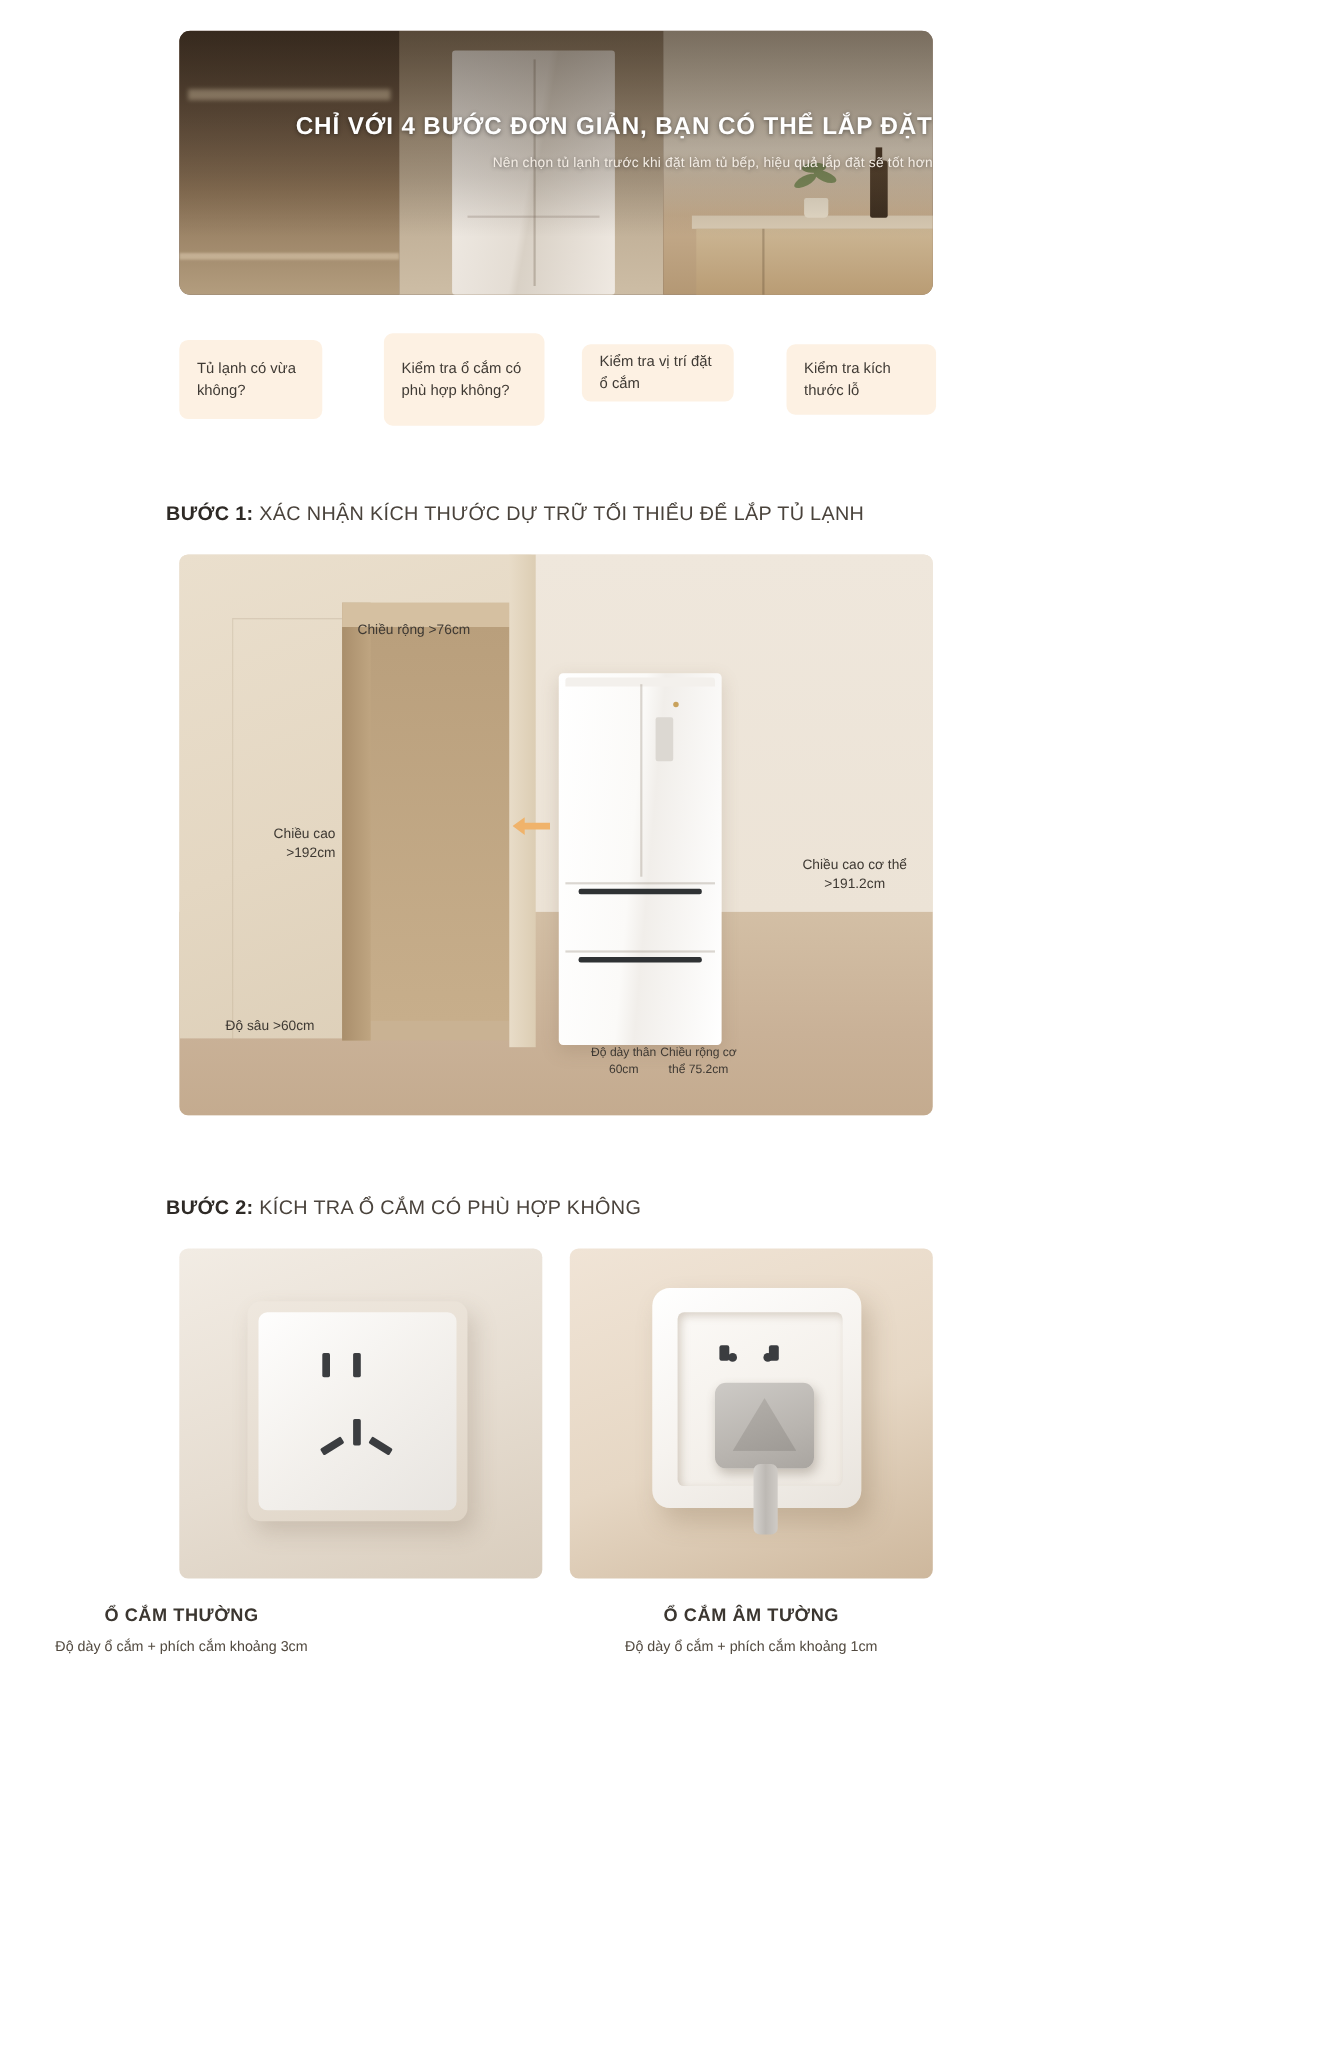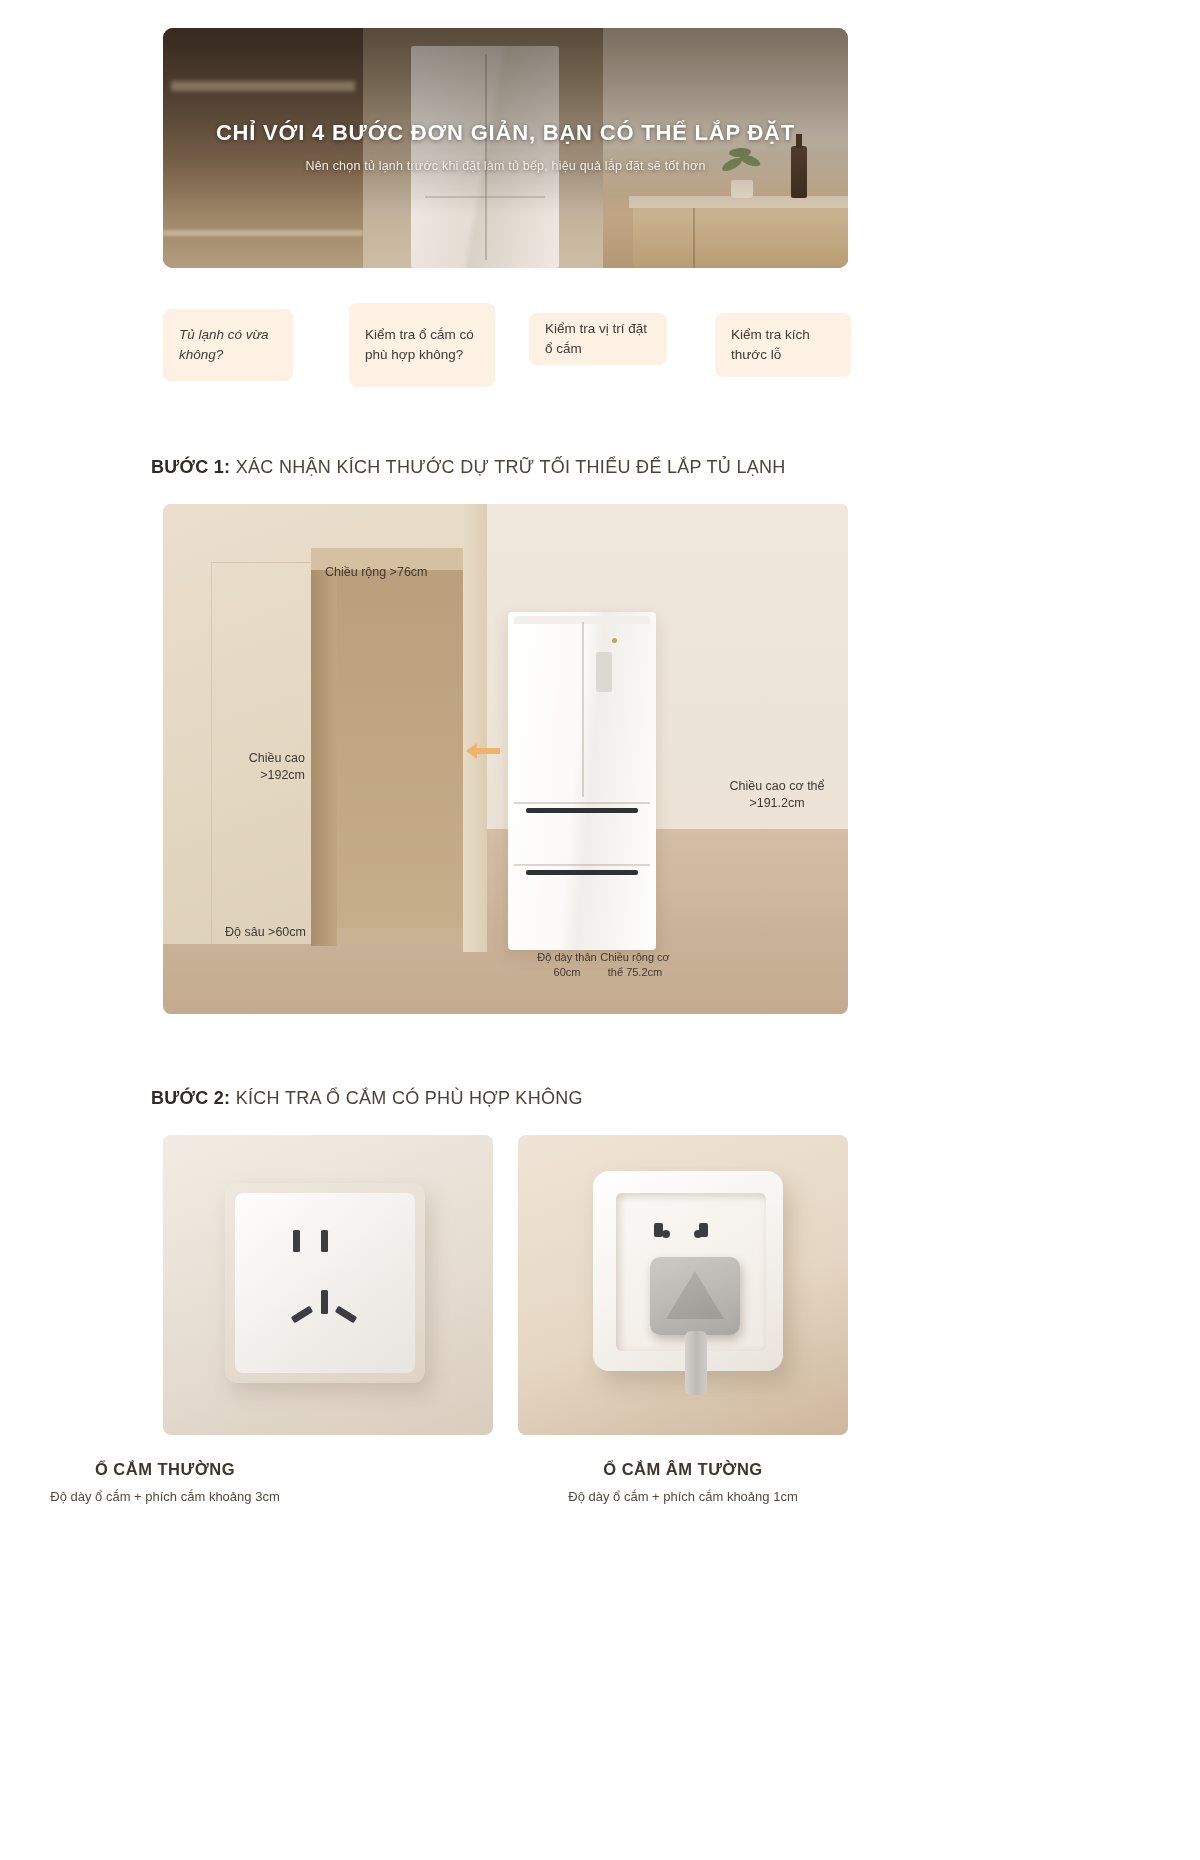--- a/index.html
+++ b/index.html
@@ -115,22 +115,22 @@
   }
   .hero-bottle::before {
     content:""; position:absolute; left:5px; top:-12px; width:6px; height:14px; background:#4a3827;
   }
   .hero-shade {
     position: absolute; inset: 0;
     background: linear-gradient(180deg, rgba(35,25,15,.50) 0%, rgba(35,25,15,.18) 55%, rgba(35,25,15,0) 78%);
   }
   .hero-text {
     position: absolute;
-    left: 0; right: 0; top: 88px;
-    text-align: center;
+    left: 0; right: 0; top: 70px;
+    text-align: right;
     color: #ffffff;
     text-shadow: 0 1px 4px rgba(0,0,0,.45);
   }
   .hero-title {
     font-size: 22px;
     font-weight: bold;
     letter-spacing: .8px;
     line-height: 33px;
     margin: 0;
   }
@@ -154,21 +154,21 @@
     position: absolute;
     background: #fdf1e3;
     border-radius: 8px;
     color: #3f3a34;
     font-size: 13.5px;
     line-height: 20px;
     padding: 12px 16px;
     display: flex;
     align-items: center;
   }
-  .pill-0 { left: 0;   top: 6px;  width: 130px; height: 72px; font-style: italic; }
+  .pill-0 { left: 0;   top: 6px;  width: 130px; height: 72px; }
   .pill-1 { left: 186px; top: 0;  width: 146px; height: 84px; }
   .pill-2 { left: 366px; top: 10px; width: 138px; height: 52px; }
   .pill-3 { left: 552px; top: 10px; width: 136px; height: 64px; }
 
   
   .step-heading {
     position: absolute;
     left: 151px;
     font-size: 18px;
     letter-spacing: .3px;
@@ -253,21 +253,21 @@
   .p1-arrow svg { display:block; }
   .lbl-p1 {
     position: absolute;
     color: #3e3933;
     font-size: 12.5px;
     line-height: 17px;
     white-space: nowrap;
   }
   .lbl-w   { left: 162px; top: 60px; }
   .lbl-h   { left: 62px;  top: 246px; text-align: right; white-space: normal; width: 80px; }
-  .lbl-d   { left: 62px;  top: 420px; }
+  .lbl-d   { left: 42px;  top: 420px; }
   .lbl-bh  { left: 564px; top: 274px; white-space: normal; width: 100px; text-align: center; }
   .lbl-bt  { left: 349px; top: 446px; white-space: normal; width: 70px; text-align:center; font-size: 11px; line-height: 15px; margin-left: 20px;}
   .lbl-bw  { left: 430px; top: 446px; white-space: normal; width: 84px; text-align:center; font-size: 11px; line-height: 15px;}
 
   
   .p2-wrap {
     position: absolute;
     left: 163px;
     top: 1135px;
     width: 685px;

